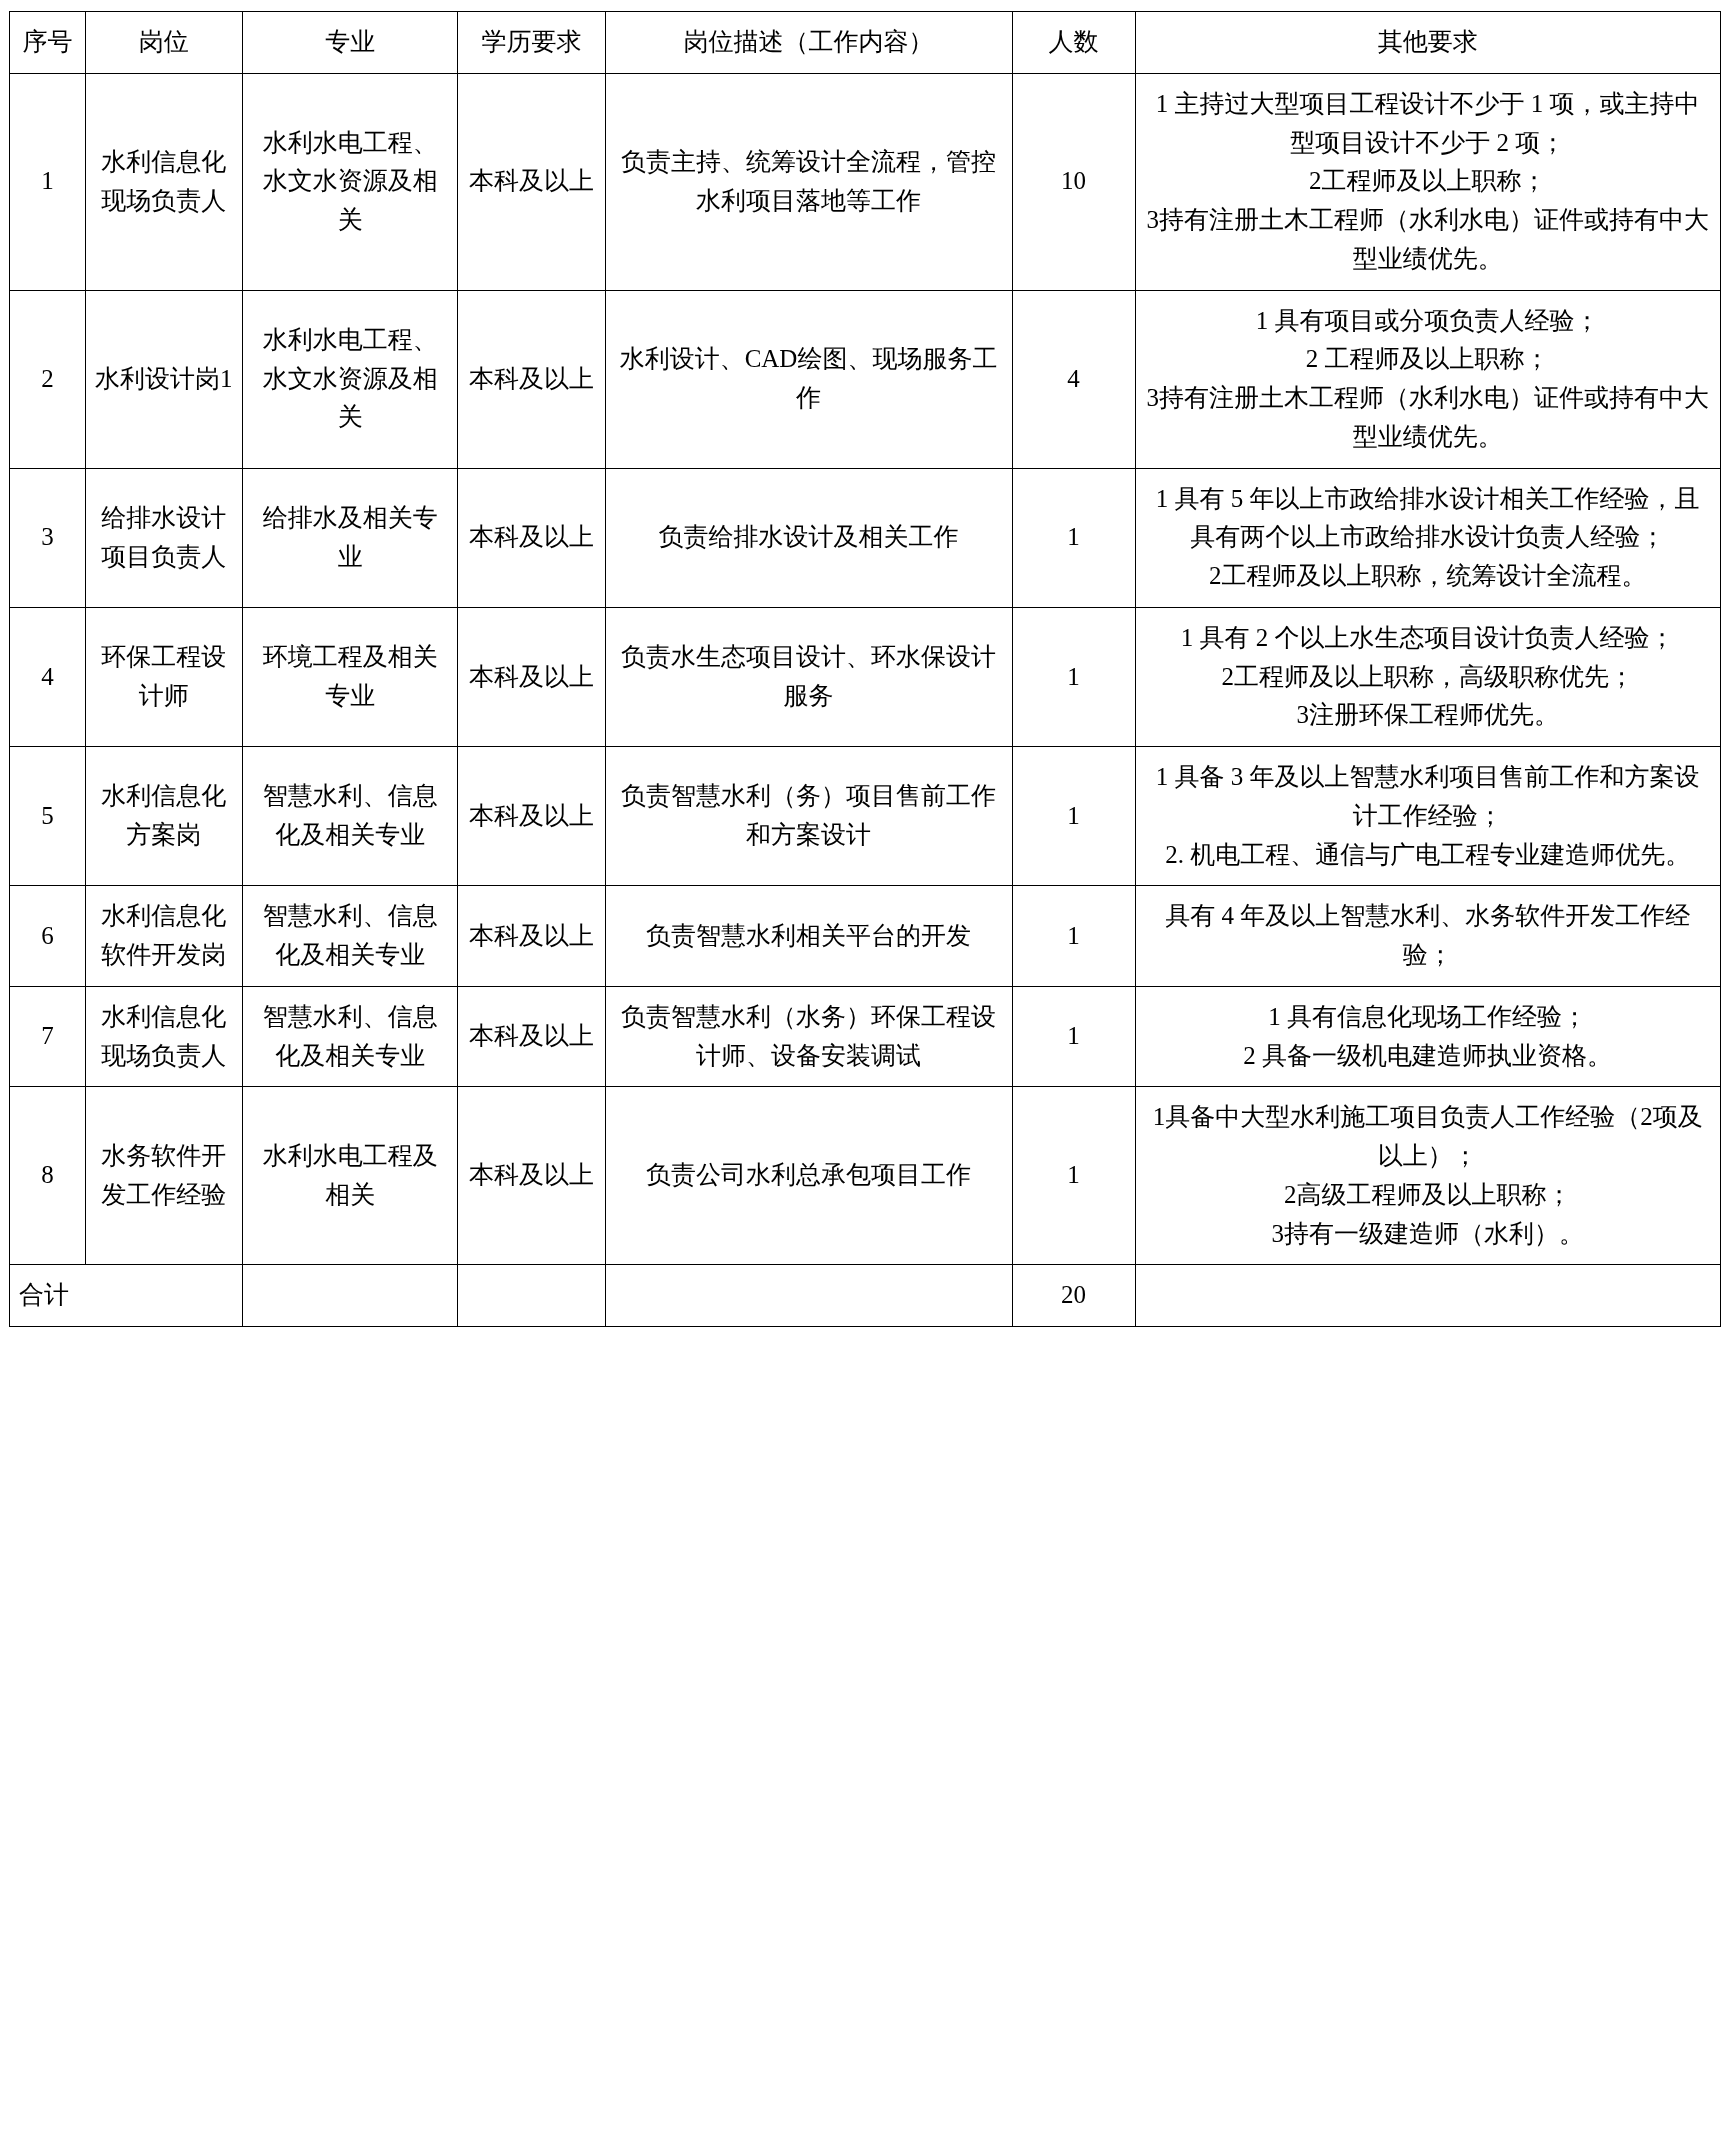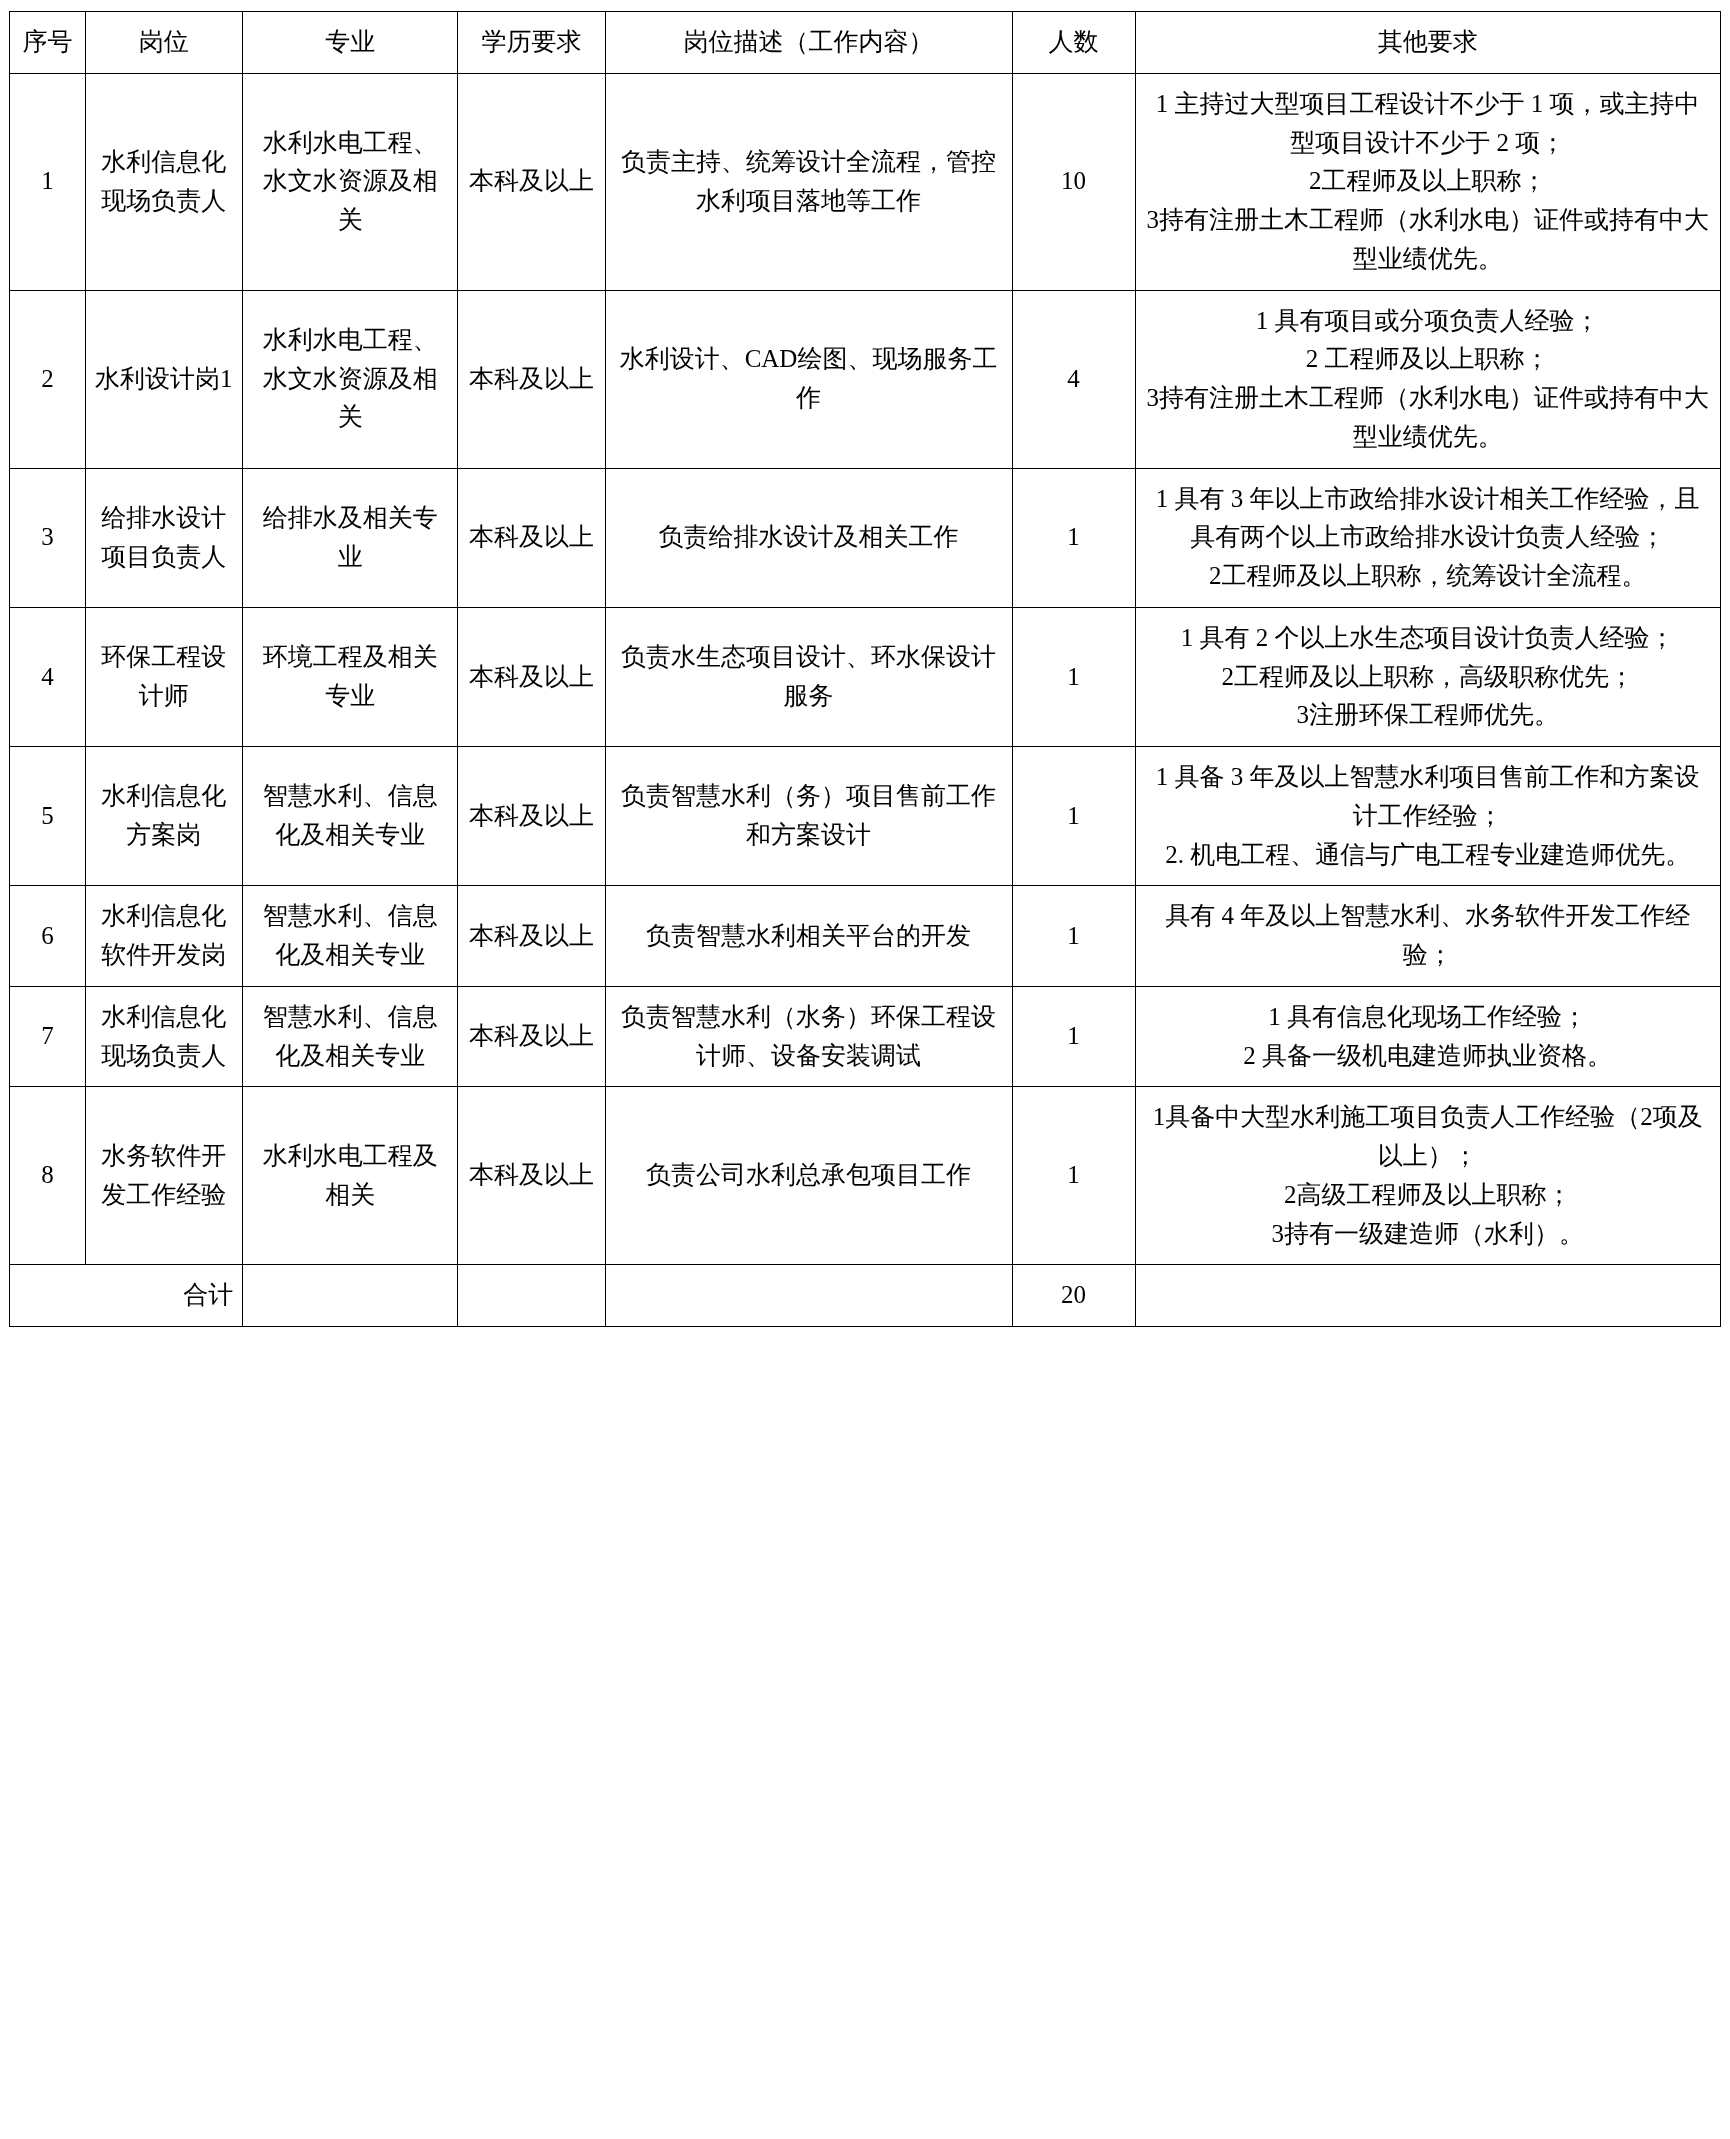--- a/index.html
+++ b/index.html
@@ -47,21 +47,21 @@
   td.center { text-align: center; }
   td.left   { text-align: center; }
 
   .cellline { display: block; }
 
   .total-row td {
     padding: 14.6px 8.6px;
     font-size: 25px;
   }
   .total-label {
-    text-align: right;
+    text-align: left;
   }
   .nowrapnum { white-space: nowrap; }
 </style>
 </head>
 <body>
 
 <div class="page">
   <table class="job-table">
     <colgroup>
       <col class="c-idx">
@@ -111,21 +111,21 @@
           </td>
       </tr>
       <tr>
         <td class="center">3</td>
         <td class="center">给排水设计项目负责人</td>
         <td class="center">给排水及相关专业</td>
         <td class="center">本科及以上</td>
         <td class="left">负责给排水设计及相关工作</td>
         <td class="center nowrapnum">1</td>
         <td class="left">
-            <span class="cellline">1 具有 3 年以上市政给排水设计相关工作经验，且具有两个以上市政给排水设计负责人经验；</span>
+            <span class="cellline">1 具有 5 年以上市政给排水设计相关工作经验，且具有两个以上市政给排水设计负责人经验；</span>
             <span class="cellline">2工程师及以上职称，统筹设计全流程。</span>
           </td>
       </tr>
       <tr>
         <td class="center">4</td>
         <td class="center">环保工程设计师</td>
         <td class="center">环境工程及相关专业</td>
         <td class="center">本科及以上</td>
         <td class="left">负责水生态项目设计、环水保设计服务</td>
         <td class="center nowrapnum">1</td>

